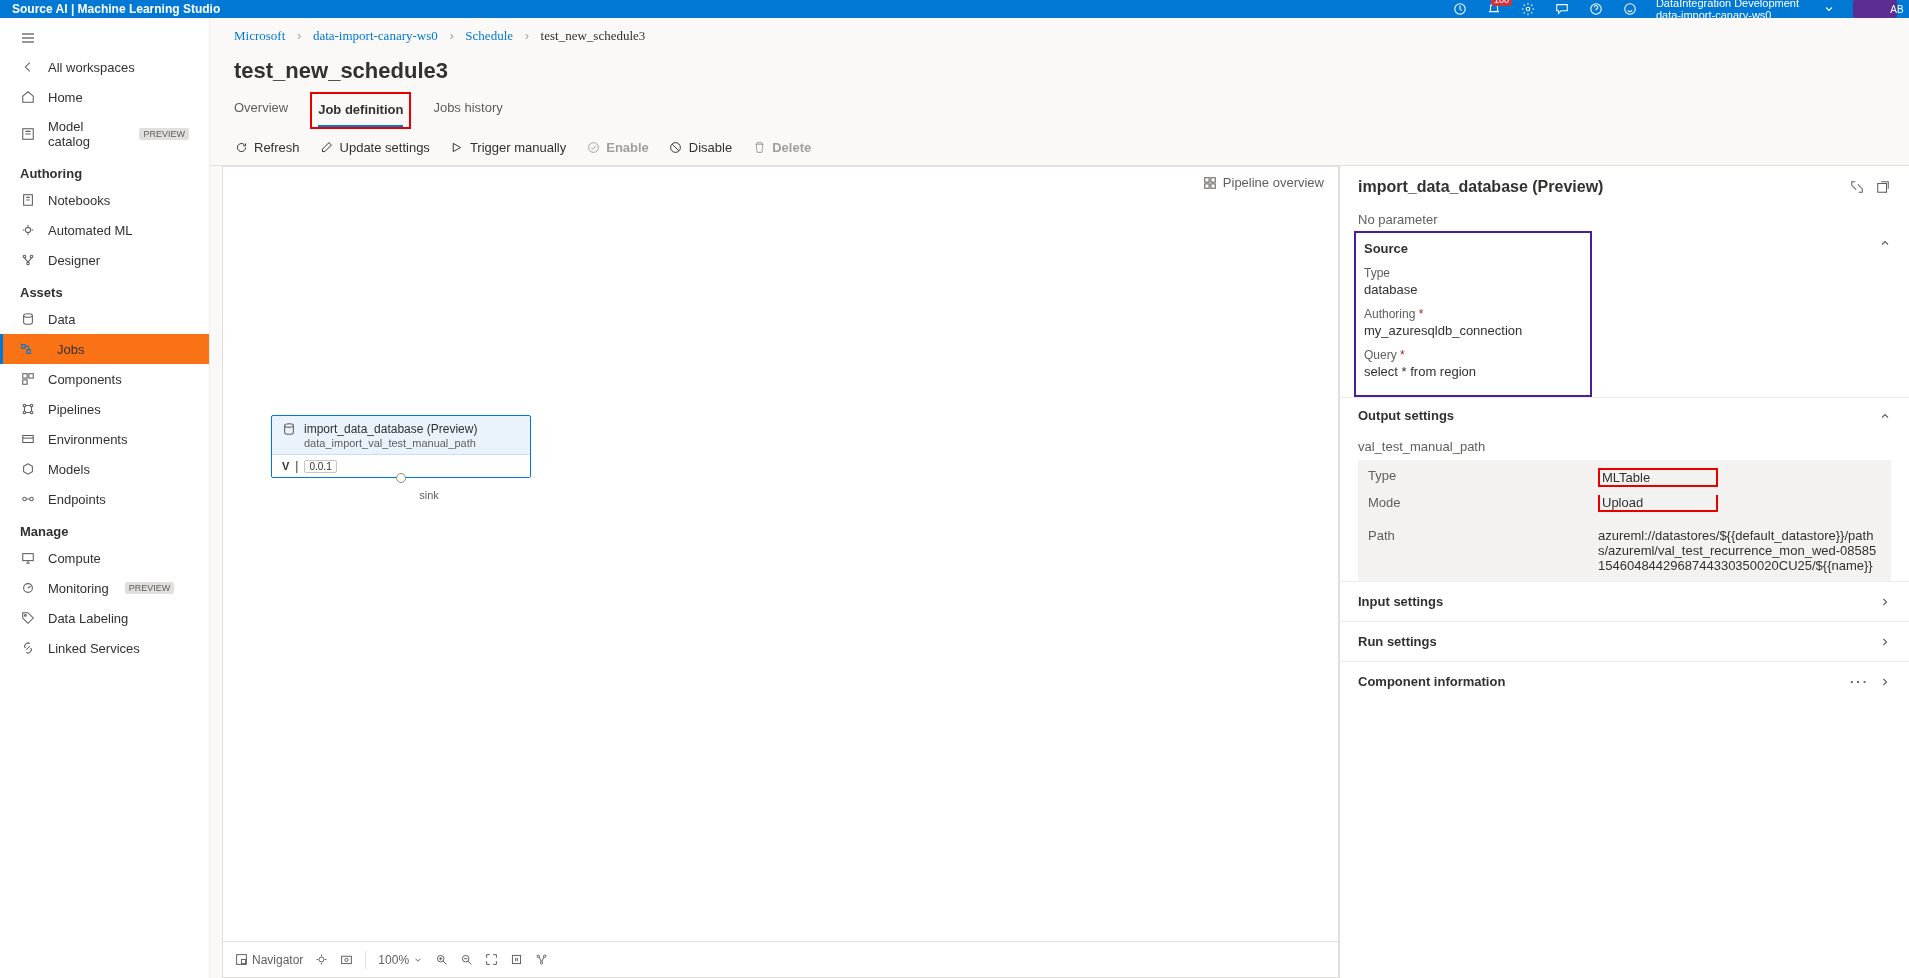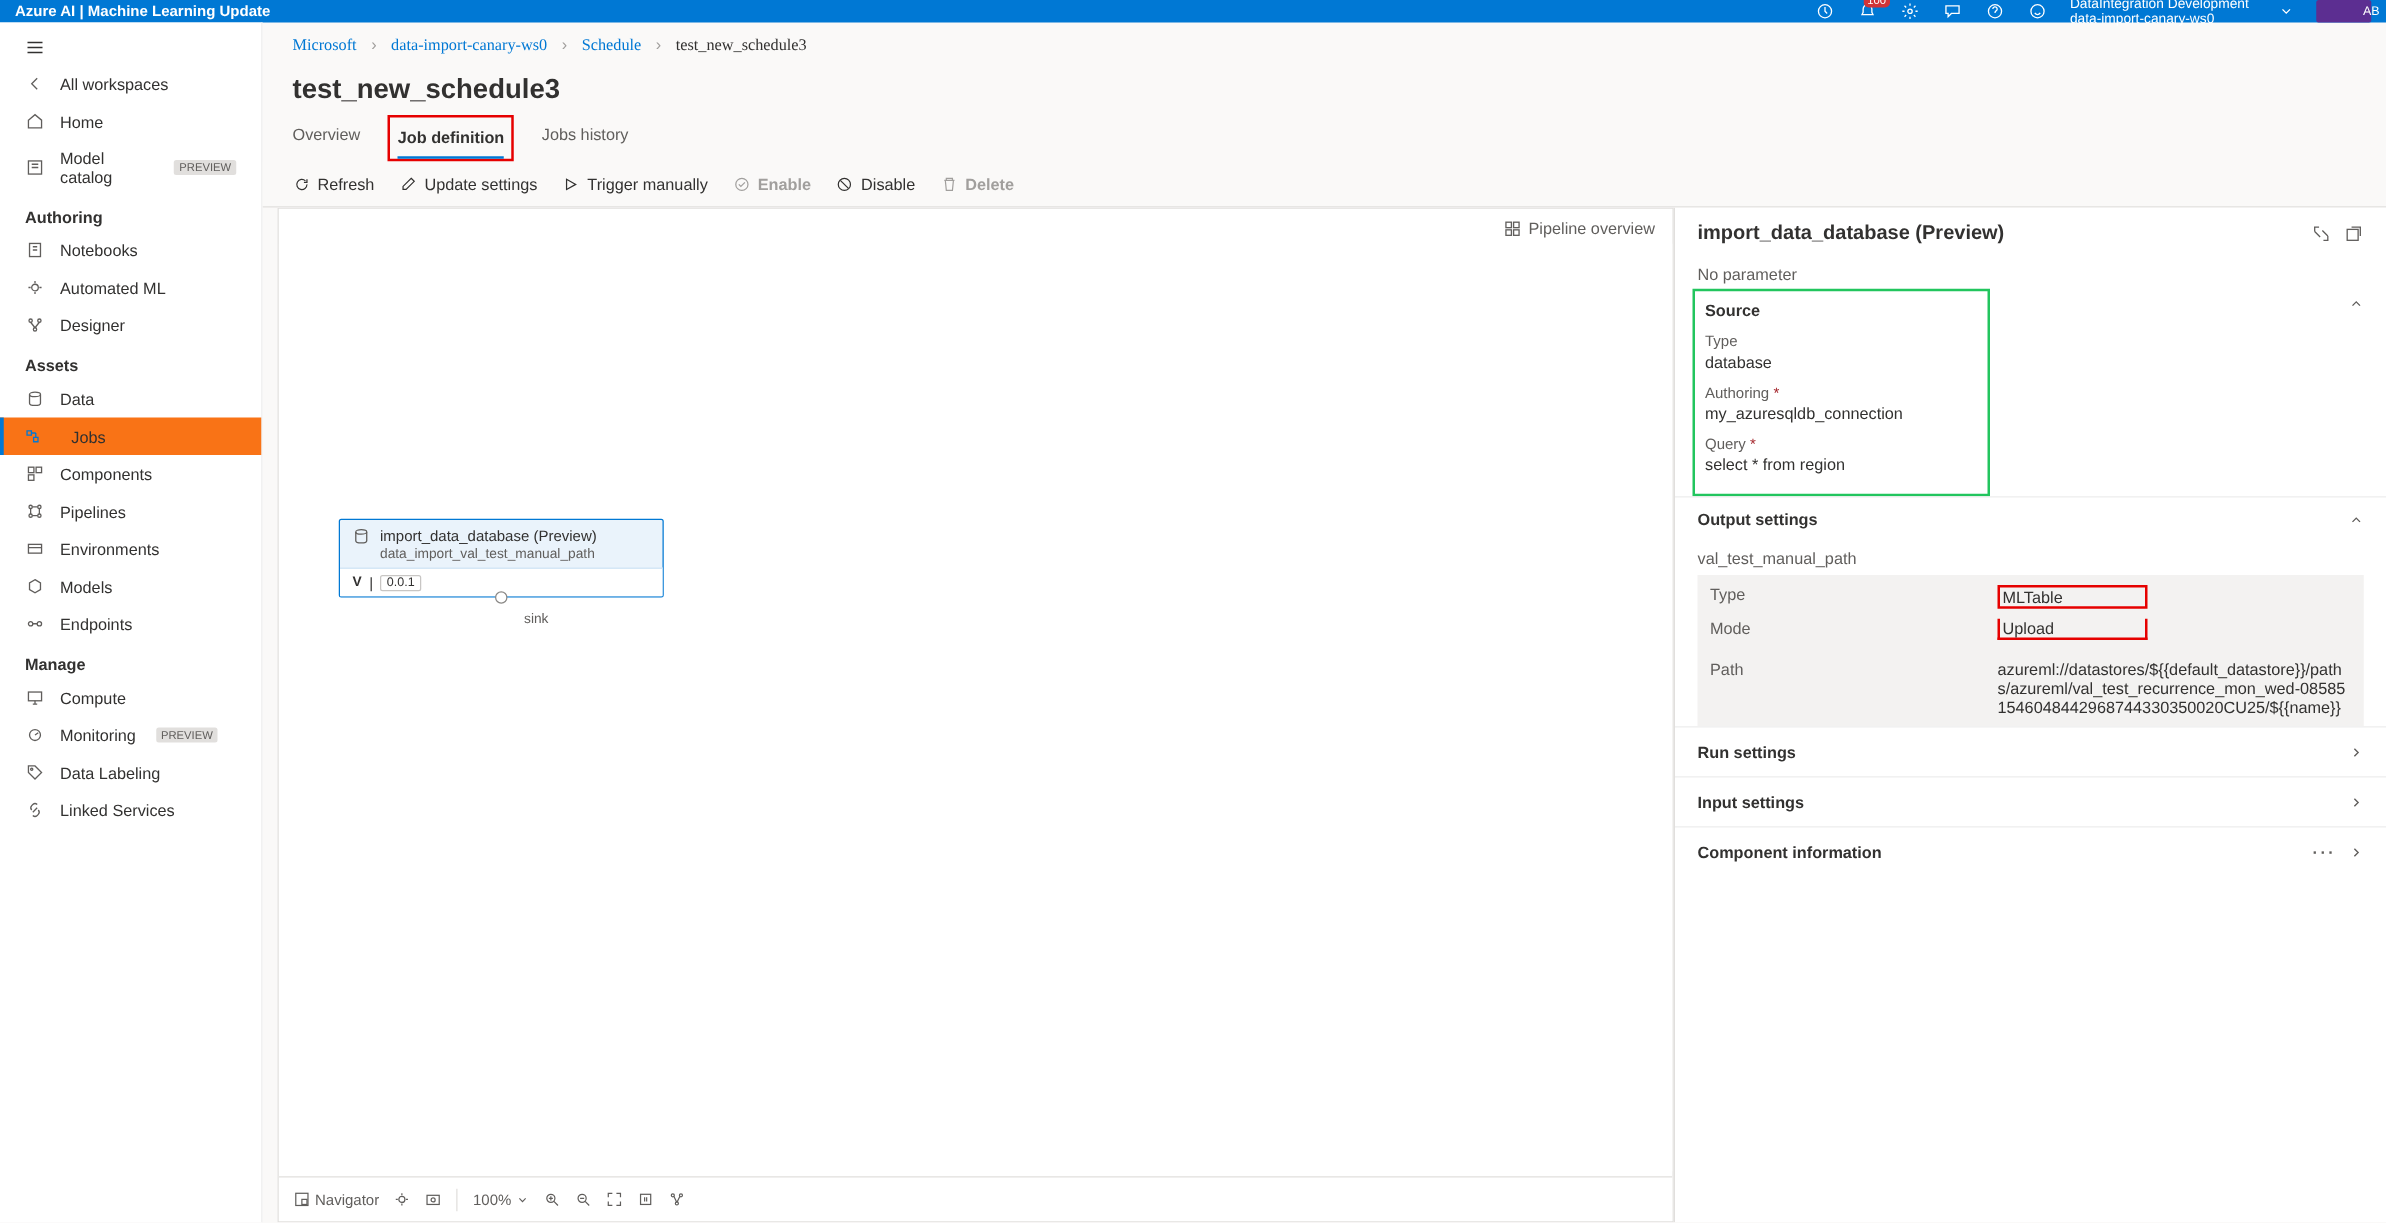--- a/index.html
+++ b/index.html
@@ -70,38 +70,38 @@
 .panel-icons{display:flex;gap:10px;color:#605e5c;}
 .p-icon{width:16px;height:16px;cursor:pointer;display:inline-flex;align-items:center;justify-content:center;}
 .panel-noparam{padding:4px 18px;color:#605e5c;}
 .panel-section-hd{padding:10px 18px;font-weight:600;display:flex;justify-content:space-between;align-items:center;border-top:1px solid #ededed;}
 .chev{color:#605e5c;cursor:pointer;}
 .panel-body{padding:4px 18px 10px;}
 .field{margin:10px 0;}
 .field-label{color:#605e5c;font-size:12px;}
 .field-value{color:#323130;margin-top:2px;}
 .req::after{content:" *";color:#a4262c;}
-.red-box{border:2px solid #22c55e;}
+.red-box{border:2px solid #4c1d95;}
 .source-box{margin:0 0 0 14px; padding:2px 4px 6px 4px; width:238px;}
 .output-name{padding:6px 18px;color:#605e5c;}
 .kv-table{margin:0 18px; background:#f3f2f1;}
 .kv-row{display:flex; padding:8px 10px;}
 .kv-key{width:230px;color:#605e5c;}
 .kv-val{flex:1;color:#323130; word-break:break-all;}
 .kv-val-box{border:2px solid #e60000; padding:0 2px; width:120px;}
 .section-row{padding:12px 18px;border-top:1px solid #ededed;display:flex;justify-content:space-between;align-items:center;font-weight:600;cursor:pointer;}
 .dots{letter-spacing:2px;color:#605e5c;}
 
 svg { display:block; }
 </style>
 </head>
 <body>
 
 <div class="topbar">
-  <div class="topbar-left">Azure AI | Machine Learning Update</div>
+  <div class="topbar-left">Source AI | Machine Learning Studio</div>
   <div class="topbar-right">
     <span class="topbar-icon">
         <svg width="14" height="14" viewBox="0 0 16 16" fill="none" stroke="#fff" stroke-width="1.2">
           <circle cx="8" cy="8" r="6"></circle>
           <path d="M8 4v4l2 2"></path>
         </svg>
       </span>
     <span class="topbar-icon">
       <svg width="14" height="14" viewBox="0 0 16 16" fill="none" stroke="#fff" stroke-width="1.2">
           <path d="M8 2a4 4 0 0 0-4 4v3l-1 2h10l-1-2V6a4 4 0 0 0-4-4z"></path>
@@ -554,29 +554,29 @@
                 <div class="kv-val-box" style="border-top:none;"><span>Upload</span></div>
               </div>
           </div>
           <div class="kv-row">
             <div class="kv-key">Path</div>
             <div class="kv-val">azureml://datastores/${{default_datastore}}/paths/azureml/val_test_recurrence_mon_wed-085851546048442968744330350020CU25/${{name}}</div>
           </div>
         </div>
 
         <div class="section-row">
-          <span>Run settings</span>
+          <span>Input settings</span>
           <span class="chev">
               <svg width="12" height="12" viewBox="0 0 16 16" fill="none" stroke="#605e5c" stroke-width="1.5">
                 <path d="M6 4l4 4-4 4"></path>
               </svg>
             </span>
         </div>
         <div class="section-row">
-          <span>Input settings</span>
+          <span>Run settings</span>
           <span class="chev">
               <svg width="12" height="12" viewBox="0 0 16 16" fill="none" stroke="#605e5c" stroke-width="1.5">
                 <path d="M6 4l4 4-4 4"></path>
               </svg>
             </span>
         </div>
         <div class="section-row">
           <span>Component information</span>
           <span style="display:flex;gap:10px;align-items:center;">
             <span class="dots">···</span>

